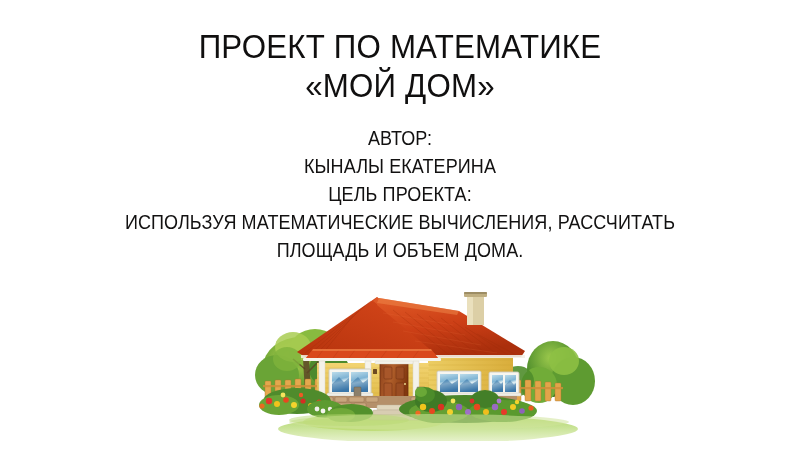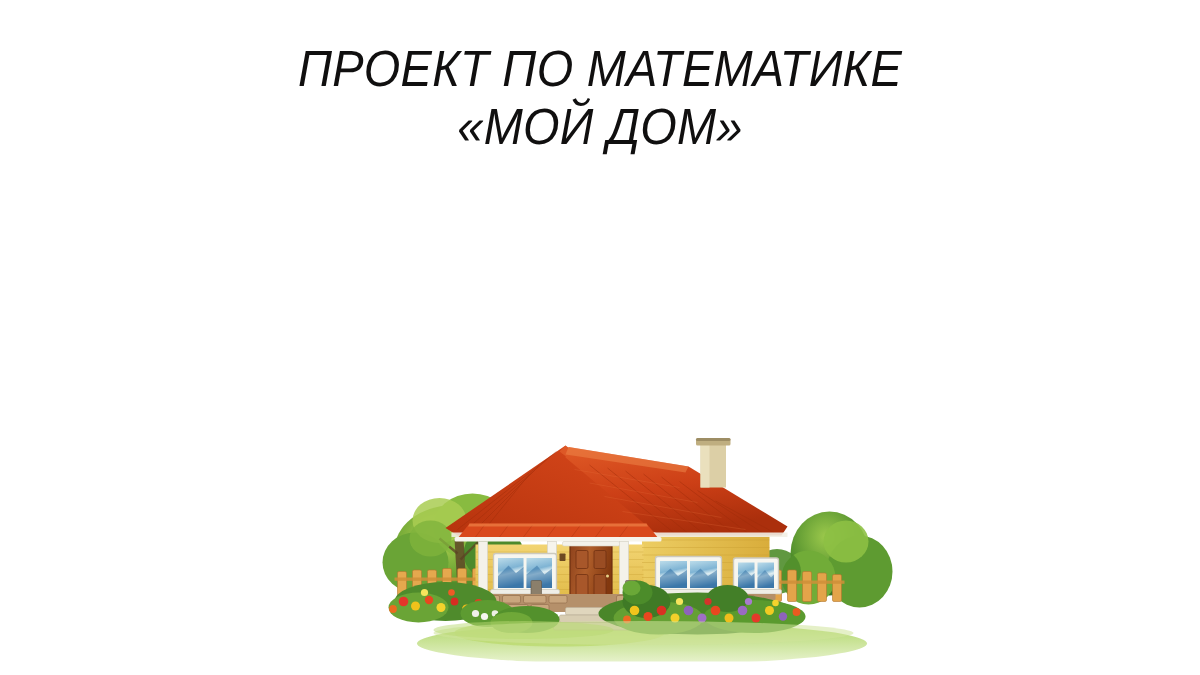--- a/index.html
+++ b/index.html
@@ -20,21 +20,20 @@
     height: 450px;
     background: #ffffff;
   }
 
   .title-block {
     position: absolute;
     left: 0;
     top: 27px;
     width: 800px;
     text-align: center;
-    font-style: italic;
   }
   .title-line {
     font-family: "Liberation Sans Narrow", "Liberation Sans", sans-serif;
     font-size: 34px;
     line-height: 39px;
     font-weight: 400;
     letter-spacing: 0.2px;
     color: #100f0f;
     transform: scaleX(0.92);
     transform-origin: center center;
@@ -76,20 +75,27 @@
 </head>
 <body>
 
 <div class="slide">
 
   <div class="title-block">
     <div class="title-line">ПРОЕКТ ПО МАТЕМАТИКЕ</div>
     <div class="title-line">«МОЙ ДОМ»</div>
   </div>
 
+  <div class="body-block">
+    <div class="body-line">АВТОР:</div>
+    <div class="body-line">КЫНАЛЫ ЕКАТЕРИНА</div>
+    <div class="body-line">ЦЕЛЬ ПРОЕКТА:</div>
+    <div class="body-line">ИСПОЛЬЗУЯ МАТЕМАТИЧЕСКИЕ ВЫЧИСЛЕНИЯ, РАССЧИТАТЬ</div>
+    <div class="body-line">ПЛОЩАДЬ И ОБЪЕМ ДОМА.</div>
+  </div>
 
   <div class="illustration">
     <svg viewBox="0 0 350 152" xmlns="http://www.w3.org/2000/svg">
       <defs>
         <linearGradient id="gGlass" x1="0" y1="0" x2="0.2" y2="1">
           <stop offset="0%" stop-color="#bcdcea"></stop>
           <stop offset="42%" stop-color="#7fb4d4"></stop>
           <stop offset="58%" stop-color="#dfeef2"></stop>
           <stop offset="100%" stop-color="#3e79ab"></stop>
         </linearGradient>

